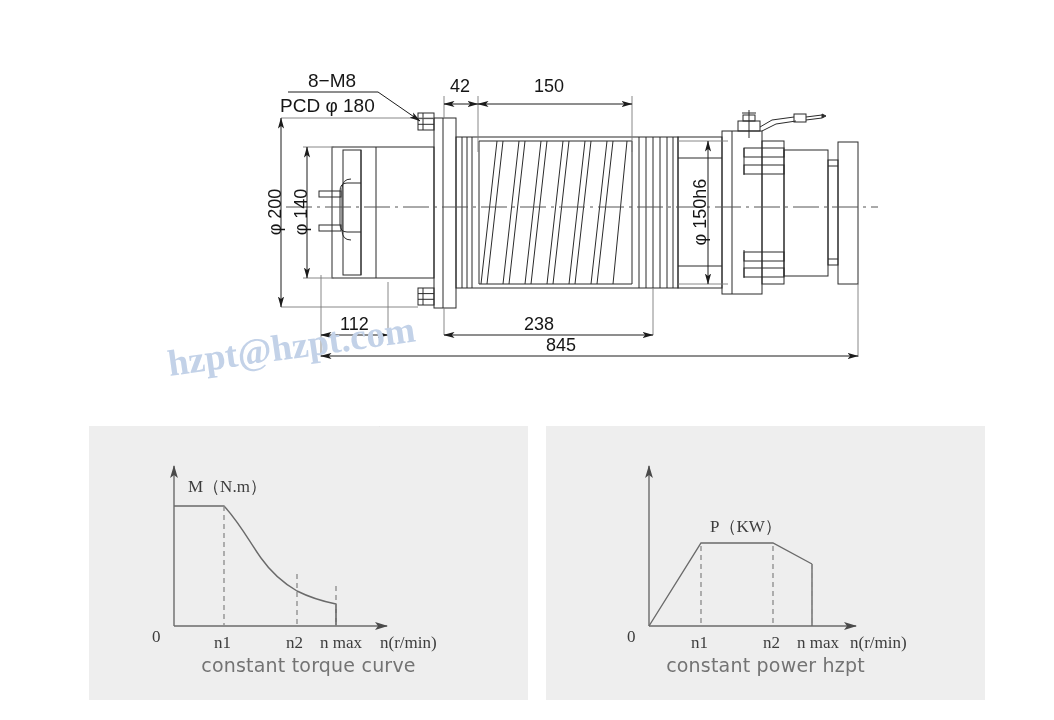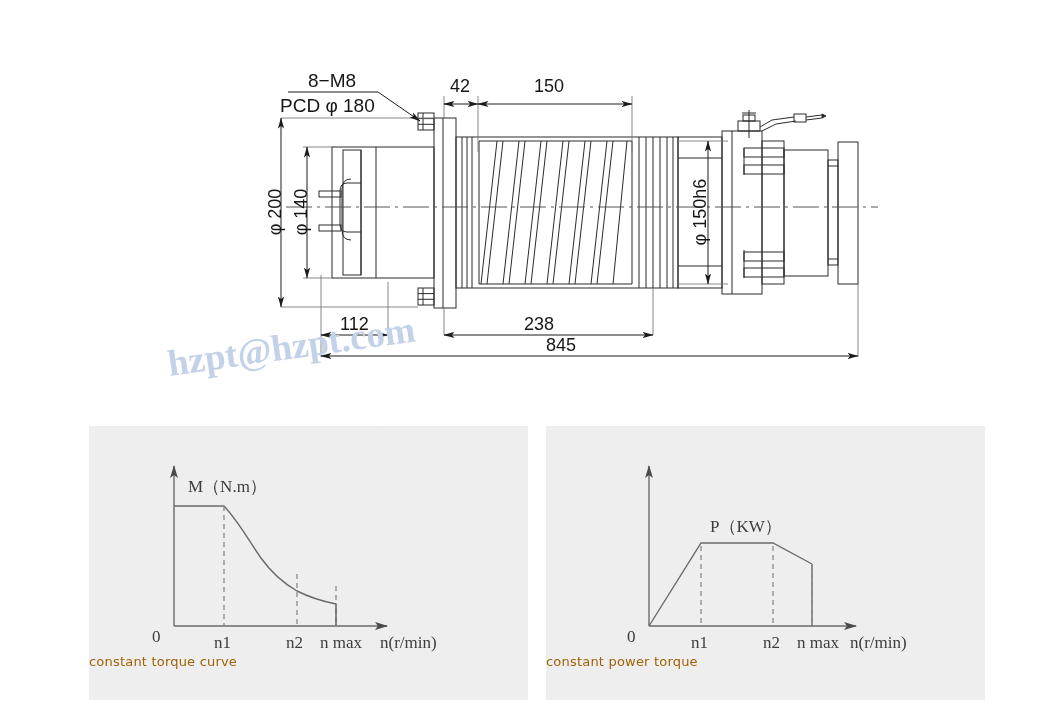--- a/index.html
+++ b/index.html
@@ -36,24 +36,24 @@
     background:#eeeeee;
     top:426px;height:274px;
   }
   #panel-torque{left:89px;width:439px;}
   #panel-power{left:546px;width:439px;text-decoration:underline;}
   .panel svg{display:block;position:absolute;left:0;top:0;}
 
   .cap{
     position:absolute;left:0;right:0;
     top:228px;
-    text-align:left;
+    text-align:center;
     font-family:"DejaVu Sans", sans-serif;
-    font-size:13px;
-    color:#a16207;
+    font-size:19px;
+    color:#737373;
     letter-spacing:.2px;
   }
   .axtxt{
     font-family:"Liberation Serif", serif;
     fill:#3d3d3d;
   }
 </style>
 </head>
 <body>
 
@@ -310,16 +310,16 @@
       </g>
       <g class="axtxt" font-size="17">
         <text x="164" y="106">P（KW）</text>
         <text x="81" y="216">0</text>
         <text x="145" y="222">n1</text>
         <text x="217" y="222">n2</text>
         <text x="251" y="222">n max</text>
         <text x="304" y="222">n(r/min)</text>
       </g>
     </svg>
-    <div class="cap">constant power torque</div>
+    <div class="cap">constant power hzpt</div>
   </div>
 
 </div>
 
 </body></html>

